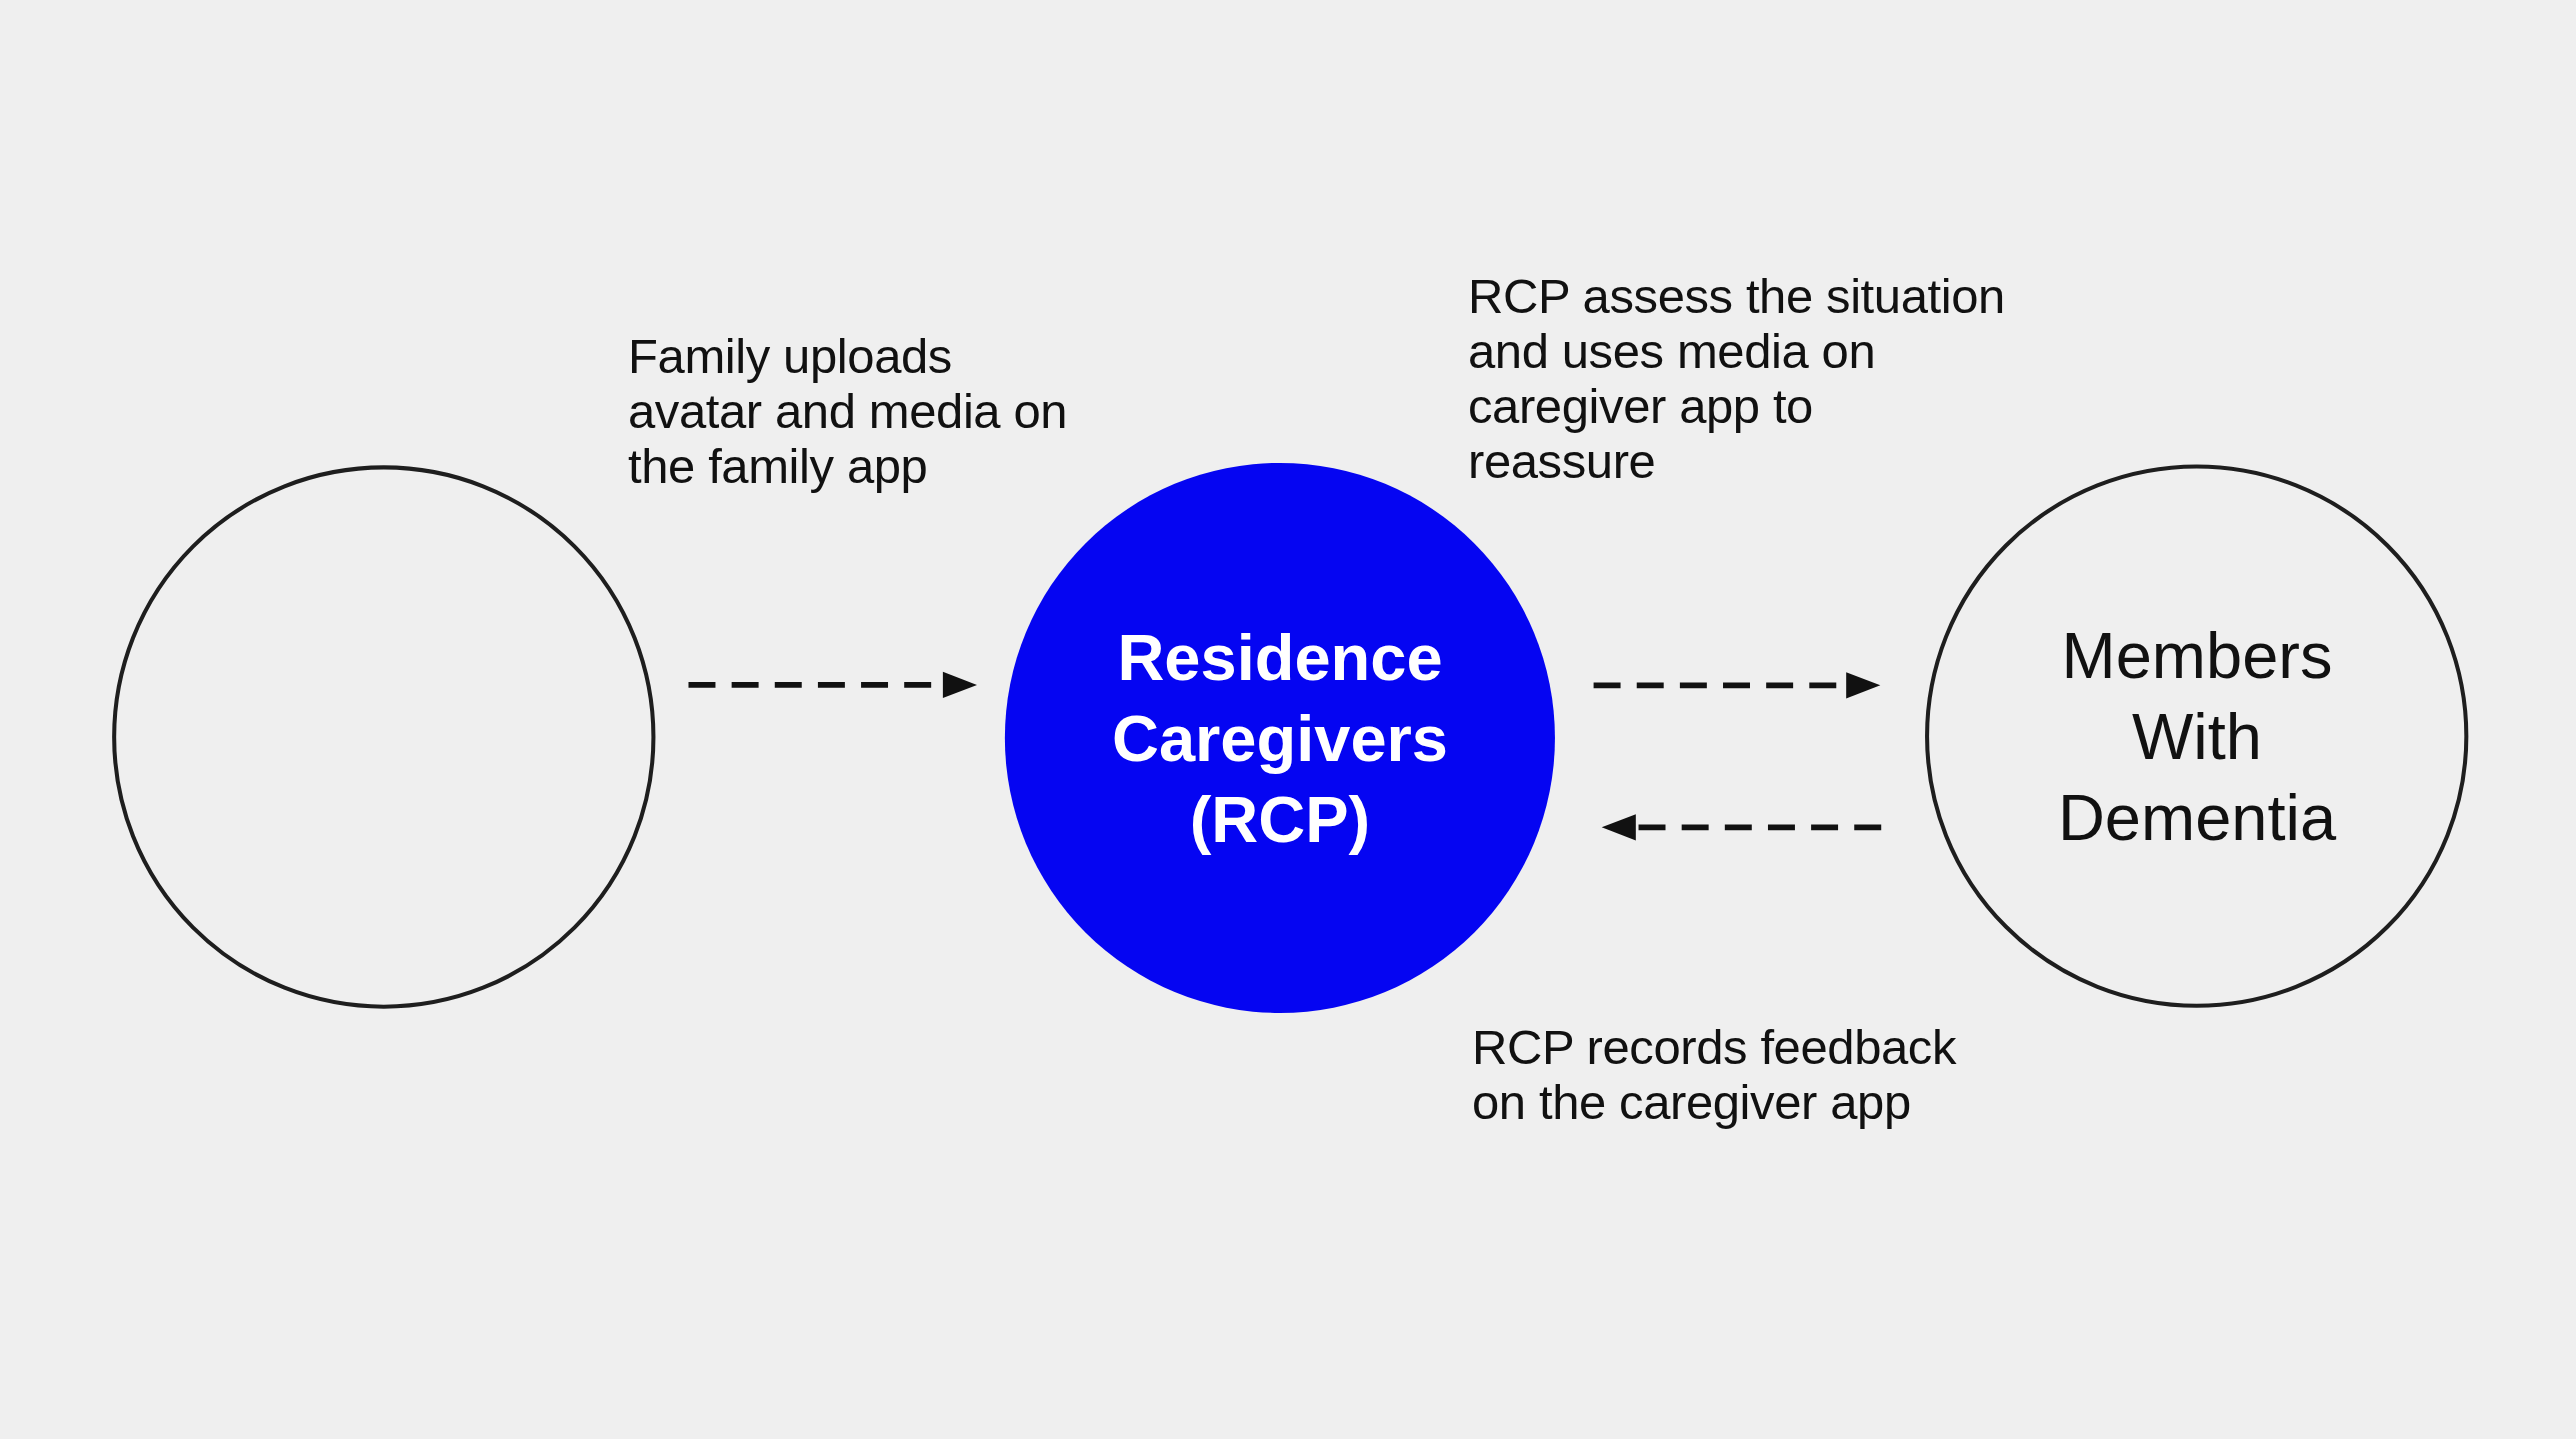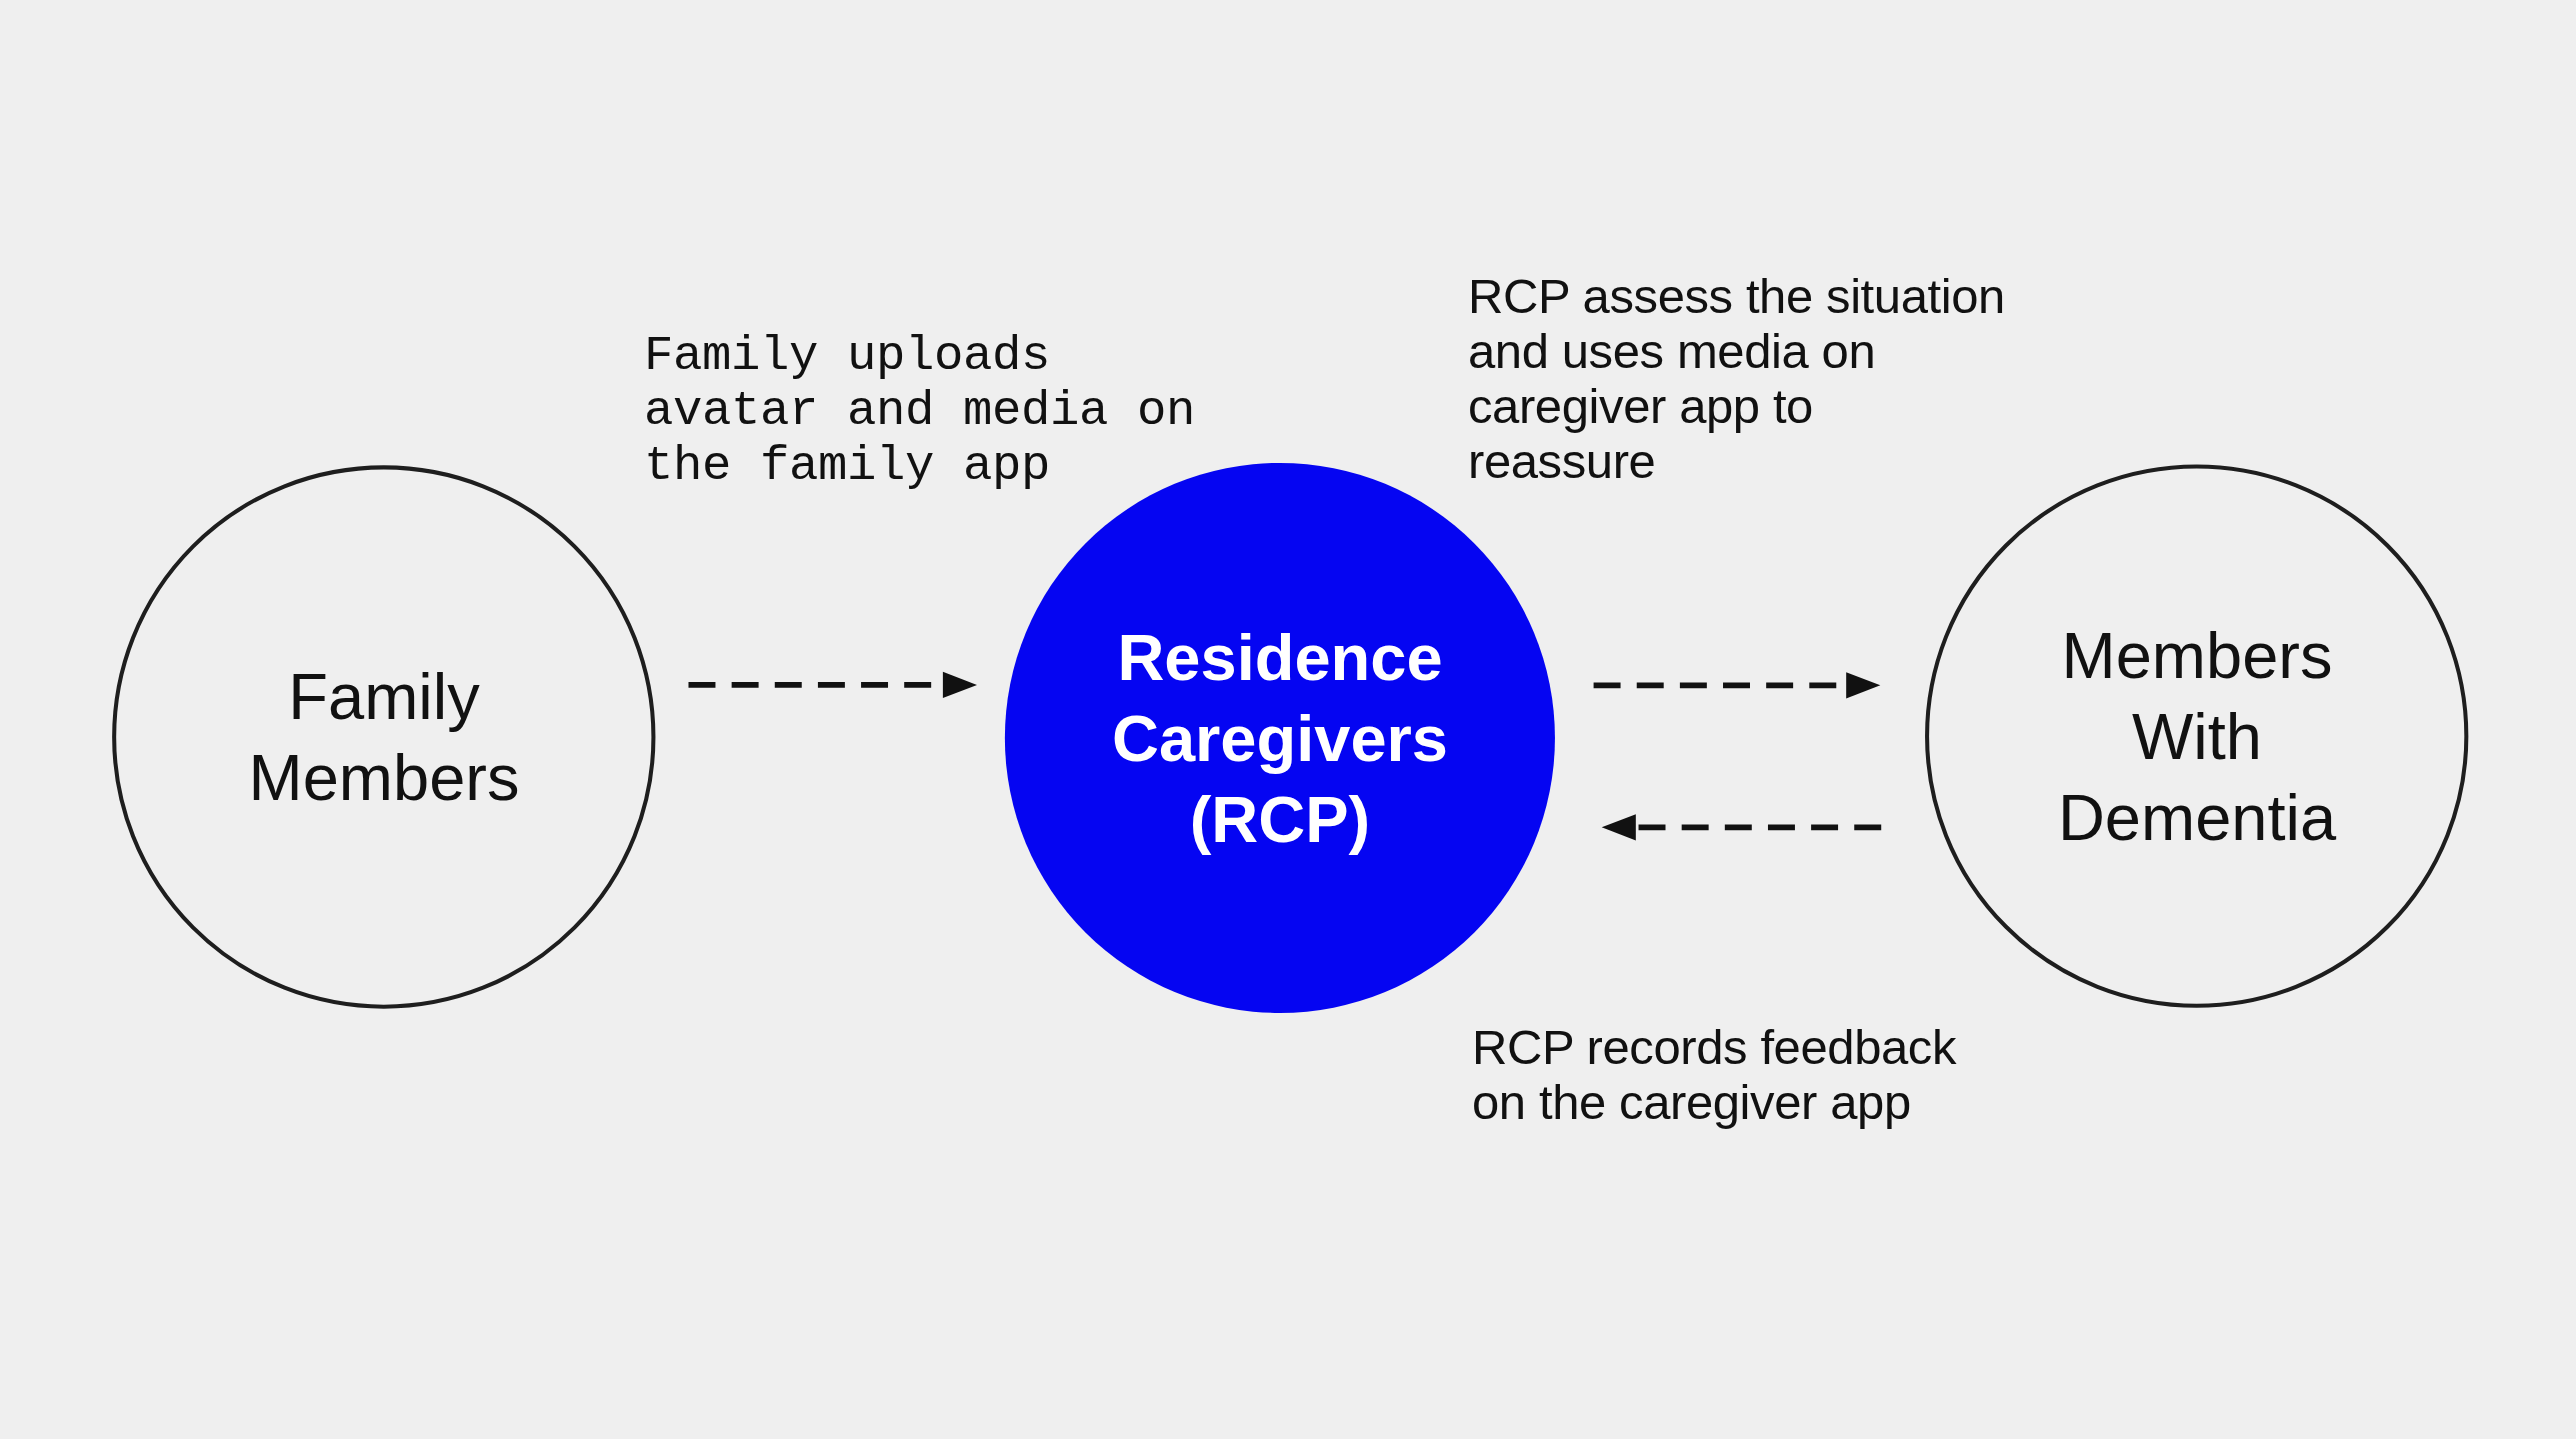--- a/index.html
+++ b/index.html
@@ -68,21 +68,21 @@
     white-space: pre-line;
     font-size: 49px;
     line-height: 55px;
     color: var(--text);
     text-align: left;
     letter-spacing: -0.4px;
   }
   #label-family   { left: 384px;  top: 737px; }
   #label-rcp      { left: 1280px; top: 738px; }
   #label-seniors  { left: 2197px; top: 736px; }
-  #note-upload    { left: 644px;  top: 329px; font-family: Liberation Mono, monospace; }
+  #note-upload    { left: 628px;  top: 329px; }
   #note-assess    { left: 1468px; top: 269px; }
   #note-feedback  { left: 1472px; top: 1020px; }
 </style>
 </head>
 <body>
 
 <div class="stage">
 
   <svg width="2576" height="1439" viewBox="0 0 2866 1601">
 
@@ -99,22 +99,20 @@
       <line class="edge-line" x1="1773" y1="762.5" x2="2054" y2="762.5"></line>
       <polygon class="arrowhead" points="2092,762.5 2054,748 2054,777"></polygon>
     </g>
 
     <g>
       <line class="edge-line" x1="2093" y1="920.5" x2="1820" y2="920.5"></line>
       <polygon class="arrowhead" points="1782,920.5 1820,906 1820,935"></polygon>
     </g>
   </svg>
 
-  <div id="label-family" class="node-label">Family
-Members</div>
 
   <div id="label-rcp" class="node-label on-blue">Residence
 Caregivers
 (RCP)</div>
 
   <div id="label-seniors" class="node-label">Members
 With
 Dementia</div>
 
   <div id="note-upload" class="annotation">Family uploads

